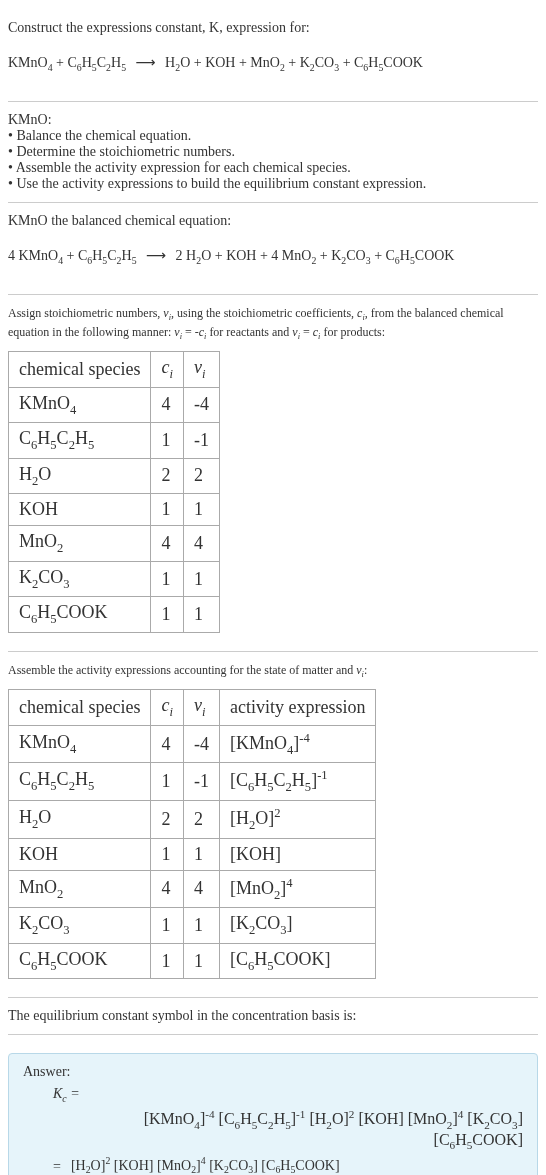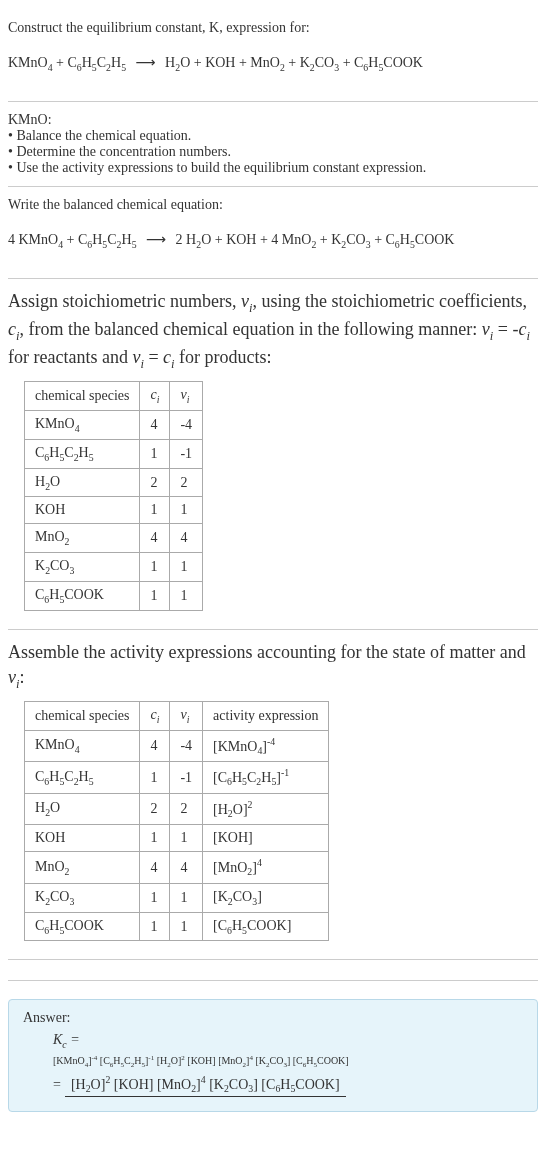--- a/index.html
+++ b/index.html
@@ -19,22 +19,22 @@
     margin: 2px 0;
   }
   .equation {
     font-family: Georgia, serif;
     margin: 18px 0;
   }
   .sub { font-size: 0.7em; vertical-align: sub; }
   .sup { font-size: 0.7em; vertical-align: super; }
   table.data-table {
     border-collapse: collapse;
-    margin: 8px 16px;
-    font-size: 14px;
+    margin: 8px 0;
+    font-size: 18px;
   }
   table.data-table th, table.data-table td {
     border: 1px solid #aaa;
     padding: 5px 10px;
     text-align: left;
   }
   table.data-table th {
     font-weight: normal;
     background: #fff;
   }
@@ -70,46 +70,47 @@
     padding: 0 6px 2px 6px;
   }
   .frac .den {
     padding: 2px 6px 0 6px;
   }
   .arrow {
     padding: 0 6px;
   }
   .italic { font-style: italic; }
   .small-note {
-    font-size: 18px;
+    font-size: 12px;
     line-height: 1.4;
   }
   .noborder { border-bottom: none; }
 </style>
 </head>
 <body>
 
 <div class="section">
-  <div class="intro-line">Construct the equilibrium constant, K, expression for:</div>
+  <div class="intro-line">Construct the expressions constant, K, expression for:</div>
   <div class="equation">
     <span>KMnO<span class="sub">4</span> + C<span class="sub">6</span>H<span class="sub">5</span>C<span class="sub">2</span>H<span class="sub">5</span></span>
     <span class="arrow">⟶</span>
     <span>H<span class="sub">2</span>O + KOH + MnO<span class="sub">2</span> + K<span class="sub">2</span>CO<span class="sub">3</span> + C<span class="sub">6</span>H<span class="sub">5</span>COOK</span>
   </div>
 </div>
 
 <div class="section">
   <div>KMnO:</div>
   <div>• Balance the chemical equation.</div>
-  <div>• Determine the concentration numbers.</div>
+  <div>• Determine the stoichiometric numbers.</div>
+  <div>• Assemble the activity expression for each chemical species.</div>
   <div>• Use the activity expressions to build the equilibrium constant expression.</div>
 </div>
 
 <div class="section">
-  <div>Write the balanced chemical equation:</div>
+  <div>KMnO the balanced chemical equation:</div>
   <div class="equation">
     <span>4 KMnO<span class="sub">4</span> + C<span class="sub">6</span>H<span class="sub">5</span>C<span class="sub">2</span>H<span class="sub">5</span></span>
     <span class="arrow">⟶</span>
     <span>2 H<span class="sub">2</span>O + KOH + 4 MnO<span class="sub">2</span> + K<span class="sub">2</span>CO<span class="sub">3</span> + C<span class="sub">6</span>H<span class="sub">5</span>COOK</span>
   </div>
 </div>
 
 <div class="section">
   <div class="small-note">
     Assign stoichiometric numbers, <span class="italic">ν<span class="sub">i</span></span>, using the stoichiometric coefficients, <span class="italic">c<span class="sub">i</span></span>, from the balanced chemical equation in the following manner: <span class="italic">ν<span class="sub">i</span></span> = -<span class="italic">c<span class="sub">i</span></span> for reactants and <span class="italic">ν<span class="sub">i</span></span> = <span class="italic">c<span class="sub">i</span></span> for products:
@@ -212,31 +213,32 @@
           <td>C<span class="sub">6</span>H<span class="sub">5</span>COOK</td>
           <td>1</td>
           <td>1</td>
           <td>[C<span class="sub">6</span>H<span class="sub">5</span>COOK]</td>
         </tr>
   </tbody>
     </table>
 </div>
 
 <div class="section">
+  <div>The equilibrium constant symbol in the concentration basis is:</div>
 </div>
 
 <div class="section noborder">
 
   <div class="answer-box">
     <div class="answer-label">Answer:</div>
     <div class="kc-block">
       <div class="kc-line">
         <span class="italic">K<span class="sub">c</span> =</span>
       </div>
-      <div class="kc-line" style="font-size:10px">
+      <div class="kc-line" style="font-size:16px">
         <span>[KMnO<span class="sub">4</span>]<span class="sup">-4</span> [C<span class="sub">6</span>H<span class="sub">5</span>C<span class="sub">2</span>H<span class="sub">5</span>]<span class="sup">-1</span> [H<span class="sub">2</span>O]<span class="sup">2</span> [KOH] [MnO<span class="sub">2</span>]<span class="sup">4</span> [K<span class="sub">2</span>CO<span class="sub">3</span>] [C<span class="sub">6</span>H<span class="sub">5</span>COOK]</span>
       </div>
       <div class="kc-line">
         <span>=</span>
         <span class="frac">
           <span class="num">[H<span class="sub">2</span>O]<span class="sup">2</span> [KOH] [MnO<span class="sub">2</span>]<span class="sup">4</span> [K<span class="sub">2</span>CO<span class="sub">3</span>] [C<span class="sub">6</span>H<span class="sub">5</span>COOK]</span>
         </span>
       </div>
     </div>
   </div>

